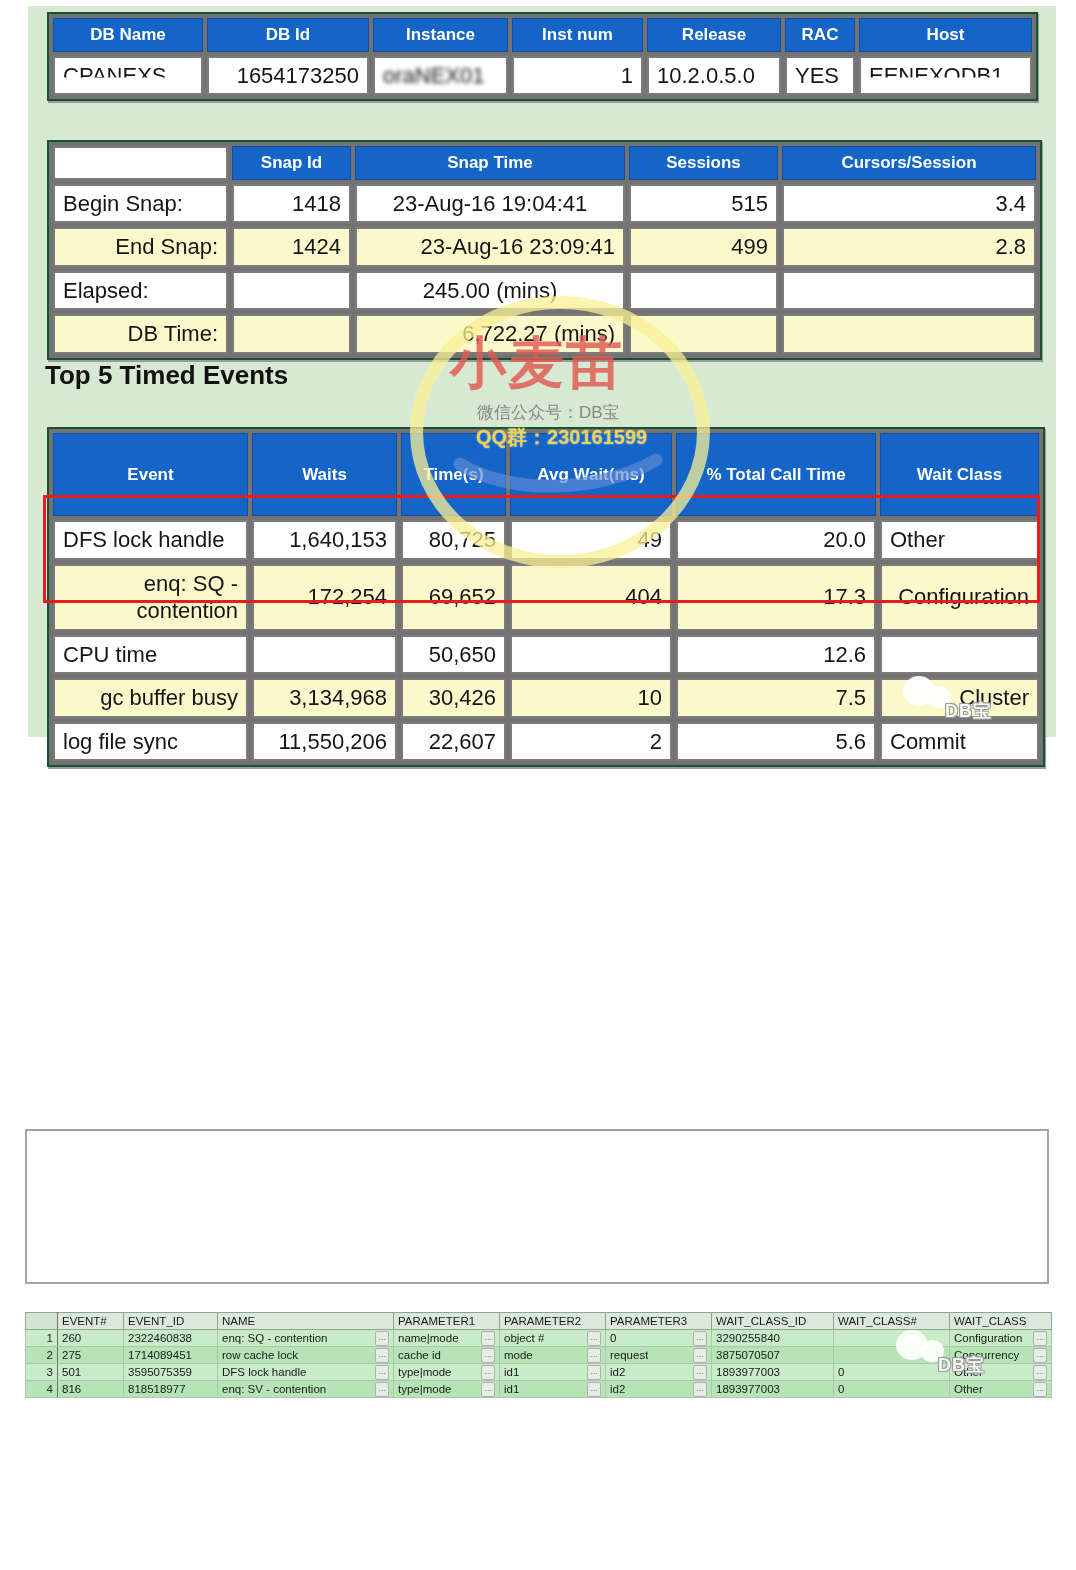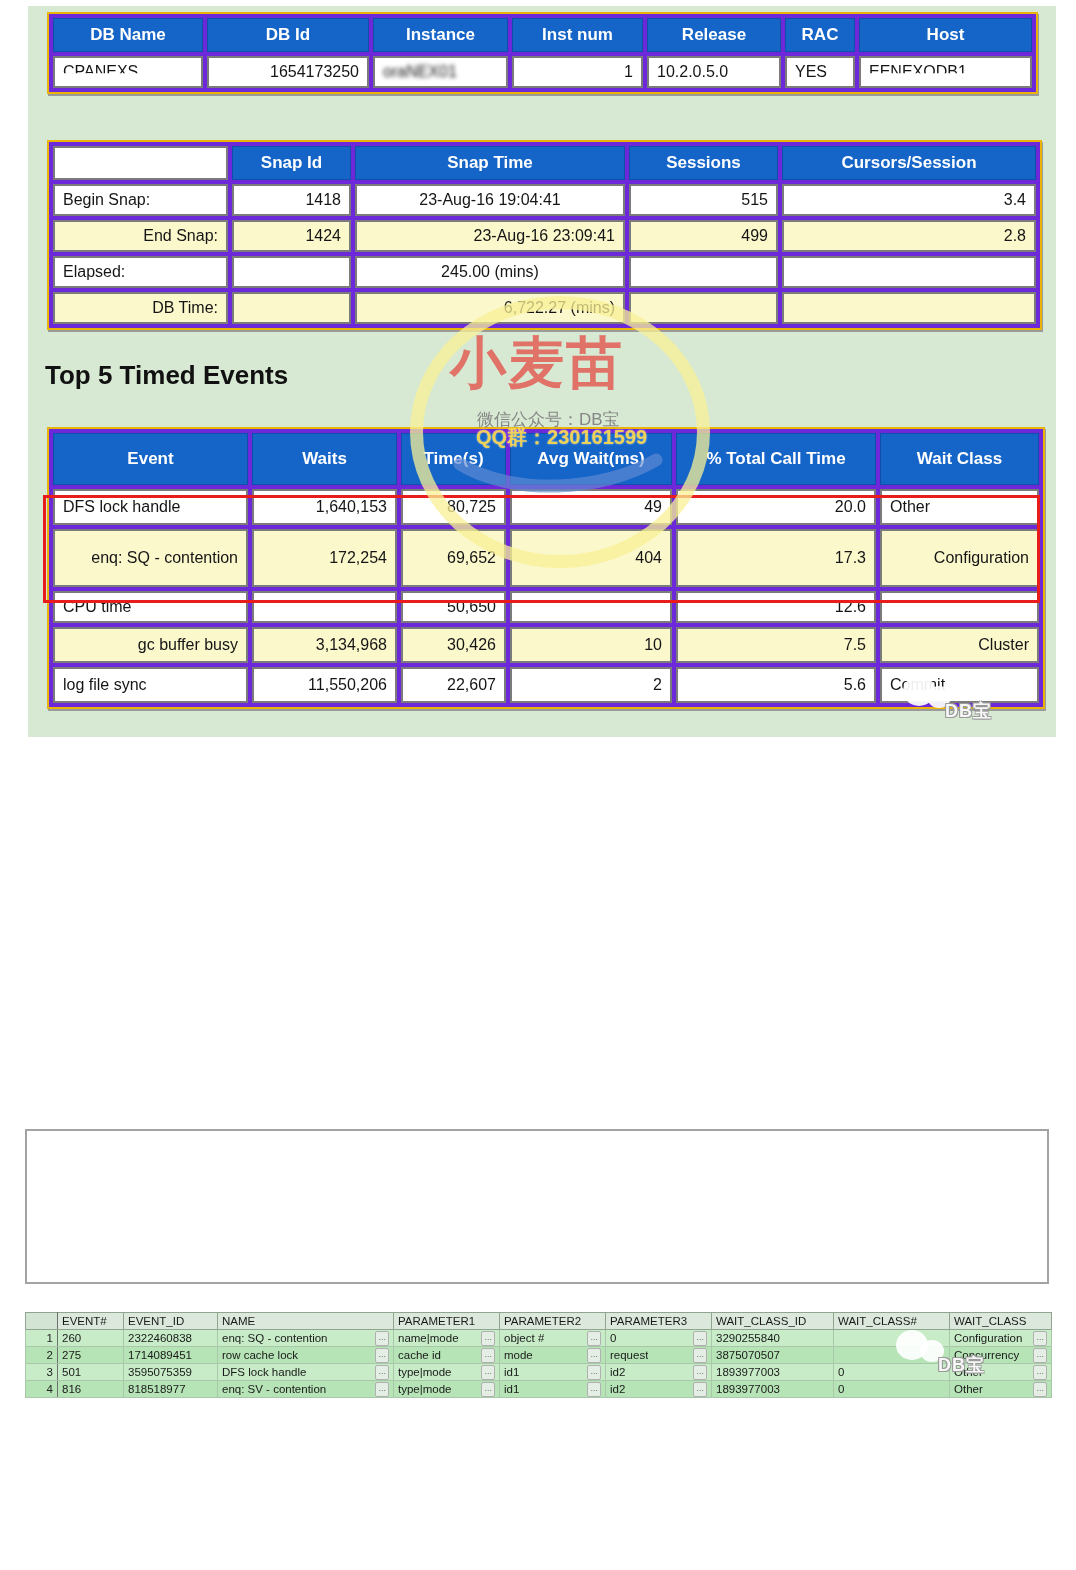--- a/index.html
+++ b/index.html
@@ -2,26 +2,26 @@
 <html><head>
 <meta charset="utf-8">
 <style>
   * { margin:0; padding:0; box-sizing:border-box; }
   body { background:#fff; font-family:"Liberation Sans", sans-serif; }
   .page { position:relative; width:1076px; height:1570px; background:#fff; overflow:hidden; }
 
   .green-panel { position:absolute; left:28px; top:6px; width:1028px; height:731px; background:#d7e9d3; }
 
   
-  table.awr { position:absolute; border-collapse:separate; border-spacing:4px; background:#6d28d9;
-              border:2px solid #eab308; box-shadow:1px 2px 0 #9a9a9a; table-layout:fixed; }
+  table.awr { position:absolute; border-collapse:separate; border-spacing:4px; background:#737373;
+              border:2px solid #14532d; box-shadow:1px 2px 0 #9a9a9a; table-layout:fixed; }
   table.awr th { background:#1565c8; color:#fff; font-weight:bold; font-size:17px;
                  padding:6px 6px; border:1px solid #0f4fa8; text-align:center; line-height:1.15; }
   table.awr th.blank { background:#fff; border:2px solid #7b7b7b; }
-  table.awr td { background:#fff; border:2px solid #7b7b7b; font-size:16px; color:#151515;
+  table.awr td { background:#fff; border:2px solid #7b7b7b; font-size:22px; color:#151515;
                  padding:4px 8px; vertical-align:middle; line-height:1.25; }
   table.awr tr.yellow td { background:#fbf8cc;text-align:right; }
   td.num { text-align:right; }
   td.ctr { text-align:center; }
   td.lft { text-align:left; }
 
   .cut-bottom { display:inline-block; clip-path:inset(0 0 42% 0); filter:blur(0.7px); }
   .blurred { display:inline-block; filter:blur(2px); }
 
   .section-title { position:absolute; left:45px; top:360px; font-size:26px; font-weight:bold; color:#111; }
@@ -29,21 +29,21 @@
   .red-rect { position:absolute; left:43px; top:495px; width:997px; height:108px;
               border:3px solid #e81c1c; z-index:20; pointer-events:none; }
 
   
   .wm { position:absolute; pointer-events:none; z-index:30; }
   .wm-ring { left:410px; top:296px; width:300px; height:272px; border:13px solid rgba(248,240,150,0.75);
              border-radius:50%; }
   .wm-swoosh { left:452px; top:452px; width:214px; height:48px; }
   .wm-brand { left:450px; top:326px; font-size:56px; font-weight:bold; color:rgba(226,88,80,0.82);
               font-family:Liberation Mono, monospace; letter-spacing:2px; white-space:nowrap; }
-  .wm-wechat { left:477px; top:401px; font-size:17px; color:rgba(130,130,130,0.95); white-space:nowrap;margin-top:7px; }
+  .wm-wechat { left:477px; top:401px; font-size:17px; color:rgba(130,130,130,0.95); white-space:nowrap; }
   .wm-qq { left:476px; top:424px; font-size:20px; font-weight:bold; color:rgba(250,214,72,0.9);
            text-shadow:0 0 2px rgba(255,255,255,0.6); white-space:nowrap; }
 
   .badge { position:absolute; z-index:31; pointer-events:none; width:130px; height:44px; }
   .bub { position:absolute; background:rgba(255,255,255,0.92); border-radius:50%; }
   .b1 { left:0; top:2px; width:32px; height:30px; }
   .b2 { left:24px; top:12px; width:24px; height:22px; }
   .badge-txt { position:absolute; left:42px; top:4px; font-size:18px; font-weight:bold;
                color:rgba(255,255,255,0.92); letter-spacing:1px;
                text-shadow:-1px -1px 0 #9a9a9a, 1px -1px 0 #9a9a9a, -1px 1px 0 #9a9a9a, 1px 1px 0 #9a9a9a;margin-top:21px; }
@@ -159,21 +159,21 @@
     <colgroup>
         <col style="width:195px">
         <col style="width:145px">
         <col style="width:105px">
         <col style="width:162px">
         <col style="width:200px">
         <col style="width:159px">
       </colgroup>
     <tbody>
         <tr>
-      <th style="height:52px">Event</th>
+      <th style="height:83px">Event</th>
       <th>Waits</th>
       <th>Time(s)</th>
       <th>Avg Wait(ms)</th>
       <th>% Total Call Time</th>
       <th>Wait Class</th>
     </tr>
     <tr>
       <td class="lft" style="height:36px">DFS lock handle</td>
       <td class="num">1,640,153</td>
       <td class="num">80,725</td>

